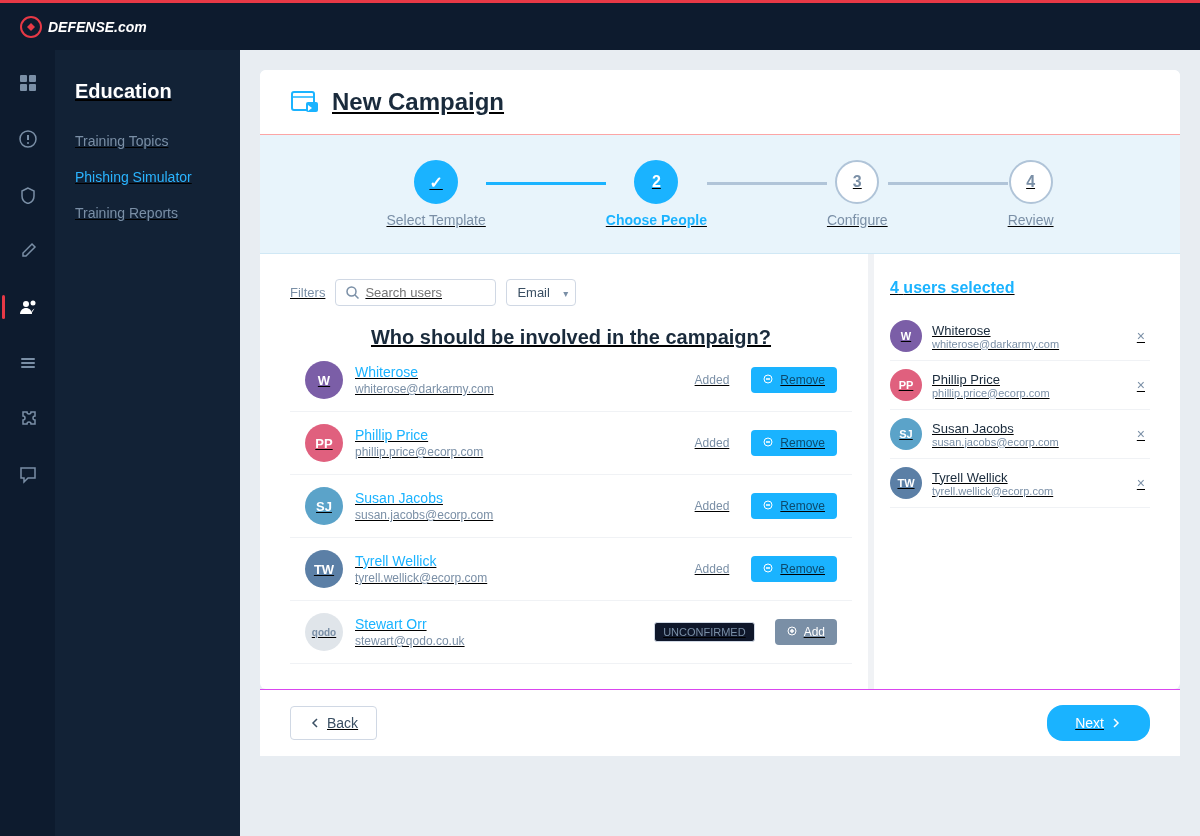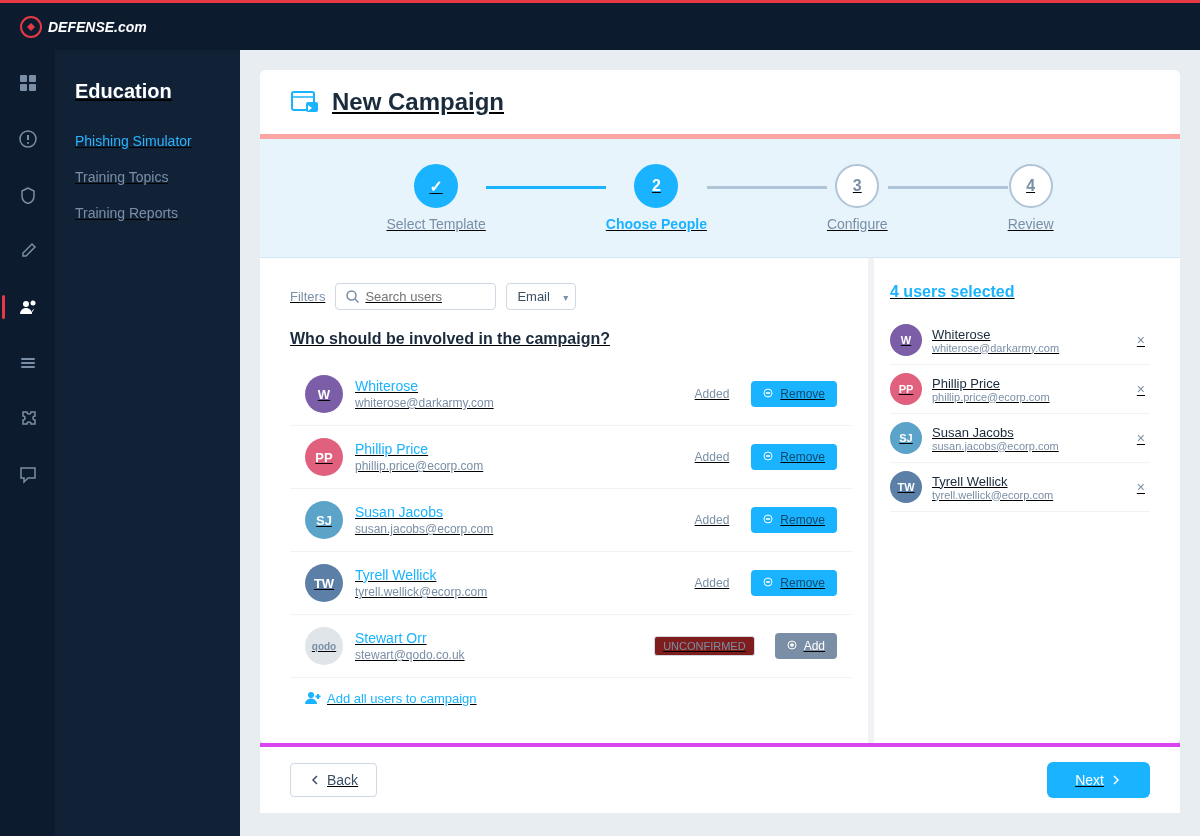--- a/index.html
+++ b/index.html
@@ -116,21 +116,21 @@
       overflow: hidden;
     }
 
     
     .page-title-bar {
       background: white;
       padding: 18px 30px;
       display: flex;
       align-items: center;
       gap: 12px;
-      border-bottom: 5px solid #fca5a5;
+      border-bottom: 1px solid #fca5a5;
     }
     .page-title-text {
       font-size: 24px;
       font-weight: 600;
       color: #1a2b3c;
     }
 
     
     .steps-bar {
       background: #e8f4fb;
@@ -197,24 +197,24 @@
       padding: 25px 30px;
       gap: 16px;
       min-height: 400px;
     }
 
     
     .users-section {
       flex: 1;
     }
     .section-heading {
-      font-size: 16px;
+      font-size: 20px;
       font-weight: 600;
       color: #1a2b3c;
-      margin-bottom: 15px;
+      text-align: center;
     }
 
     
     .filters-row {
       display: flex;
       align-items: center;
       gap: 10px;
       margin-bottom: 20px;
     }
     .filters-label {
@@ -339,21 +339,21 @@
       border: none;
       border-radius: 4px;
       padding: 6px 12px;
       font-size: 12px;
       cursor: pointer;
       display: flex;
       align-items: center;
       gap: 5px;
     }
     .badge-unconfirmed {
-      background: #7f1d1d;
+      background: #0f172a;
       color: #7a8fa6;
       font-size: 11px;
       padding: 3px 8px;
       border-radius: 3px;
       border: 1px solid #d0d8e4;
       margin-right: 8px;
     }
 
     
     .add-all-link {
@@ -415,39 +415,39 @@
       padding: 2px 5px;
     }
 
     
     .bottom-bar {
       background: white;
       padding: 15px 30px;
       display: flex;
       justify-content: space-between;
       align-items: center;
-      border-top: 4px solid #d946ef;
+      border-top: 1px solid #d946ef;
     }
     .btn-back {
       background: white;
       border: 1px solid #d0d8e4;
       border-radius: 4px;
       padding: 8px 18px;
       font-size: 14px;
       color: #3a4f63;
       cursor: pointer;
       display: flex;
       align-items: center;
       gap: 6px;
     }
     .btn-next {
       background: #1ab3ff;
       color: white;
       border: none;
-      border-radius: 6px;
+      border-radius: 16px;
       padding: 10px 28px;
       font-size: 14px;
       font-weight: 500;
       cursor: pointer;
       display: flex;
       align-items: center;
       gap: 6px;
     }
 
     
@@ -521,22 +521,22 @@
     </div>
     <div class="icon-sidebar-item">
       <svg width="18" height="18" viewBox="0 0 18 18" fill="currentColor">
         <path d="M2 2h14v10H9l-4 4v-4H2z" stroke="currentColor" stroke-width="1.5" fill="none"></path>
       </svg>
     </div>
   </div>
 
   <div class="nav-sidebar">
     <div class="nav-section-title">Education</div>
+    <div class="nav-item">Training Topics</div>
     <div class="nav-item active">Phishing Simulator</div>
-    <div class="nav-item">Training Topics</div>
     <div class="nav-item">Training Reports</div>
   </div>
 
   <div class="content-area">
 
     <div class="card">
 
       <div class="page-title-bar">
         <svg width="30" height="28" viewBox="0 0 30 28" fill="none">
           <rect x="2" y="4" width="22" height="18" rx="2" stroke="#1ab3ff" stroke-width="2" fill="none"></rect>
@@ -667,29 +667,20 @@
       <svg width="12" height="12" viewBox="0 0 12 12" fill="white">
         <circle cx="5" cy="5" r="4" stroke="white" stroke-width="1" fill="none"></circle>
         <line x1="5" y1="3" x2="5" y2="7" stroke="white" stroke-width="1.5"></line>
         <line x1="3" y1="5" x2="7" y2="5" stroke="white" stroke-width="1.5"></line>
       </svg>
       Add
     </button>
   </div>
             </div>
 
-          <a class="add-all-link">
-            <svg width="16" height="16" viewBox="0 0 16 16" fill="#1ab3ff">
-              <circle cx="6" cy="5" r="3"></circle>
-                <path d="M0 14c0-3 2.7-5.5 6-5.5S12 11 12 14"></path>
-              <line x1="13" y1="4" x2="13" y2="9" stroke="#1ab3ff" stroke-width="2"></line>
-              <line x1="10.5" y1="6.5" x2="15.5" y2="6.5" stroke="#1ab3ff" stroke-width="2"></line>
-            </svg>
-            <span>Add all users to campaign</span>
-          </a>
         </div>
 
         <div class="list-divider"></div>
 
         <div class="selected-panel">
           <div class="selected-count">
             <span id="selected-number">4</span>
             <span> users selected</span>
           </div>
           <div id="selected-users-list">

